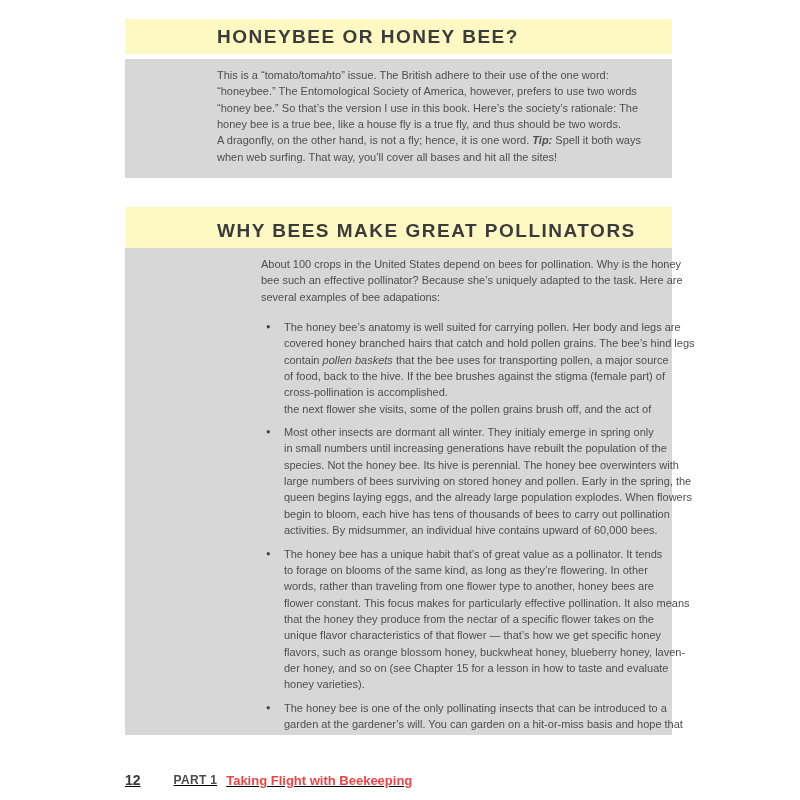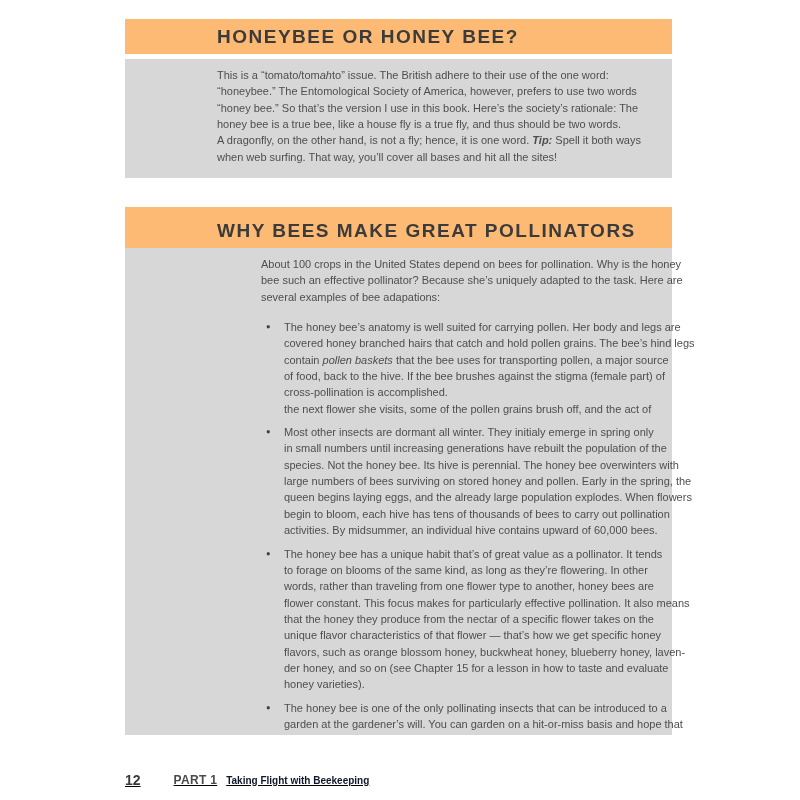--- a/index.html
+++ b/index.html
@@ -14,21 +14,21 @@
     background: #ffffff;
     overflow: hidden;
   }
   .gray-box {
     position: absolute;
     left: 125px;
     width: 547px;
     box-sizing: border-box;
   }
   .box-header {
-    background: #fdba74;
+    background: #fef9c3;
     display: flex;
     align-items: center;
   }
   .box-title {
     margin: 0;
     padding-left: 92px;
     font-size: 19px;
     font-weight: 700;
     letter-spacing: 1.5px;
     color: #3b3b3b;
@@ -60,21 +60,21 @@
   .footer {
     position: absolute;
     left: 125px;
     top: 772px;
     display: flex;
     align-items: center;
     text-decoration: underline;
   }
   .page-num   { font-size: 14px;   font-weight: 700; color: #383838; }
   .part-label { margin-left: 33px; font-size: 12px; font-weight: 700; color: #4a4a4a; letter-spacing: 0.3px; }
-  .part-title { margin-left: 9px;  font-size: 10px;  font-weight: 700; color: #0f172a; }
+  .part-title { margin-left: 9px;  font-size: 13px;  font-weight: 700; color: #ef4444; }
   i { font-style: italic; }
   b { font-weight: 700; }
 </style>
 </head>
 <body>
 
 <div class="page">
 
   <div class="gray-box box-header" id="sb1-header">
     <h2 class="box-title">HONEYBEE OR HONEY BEE?</h2>

